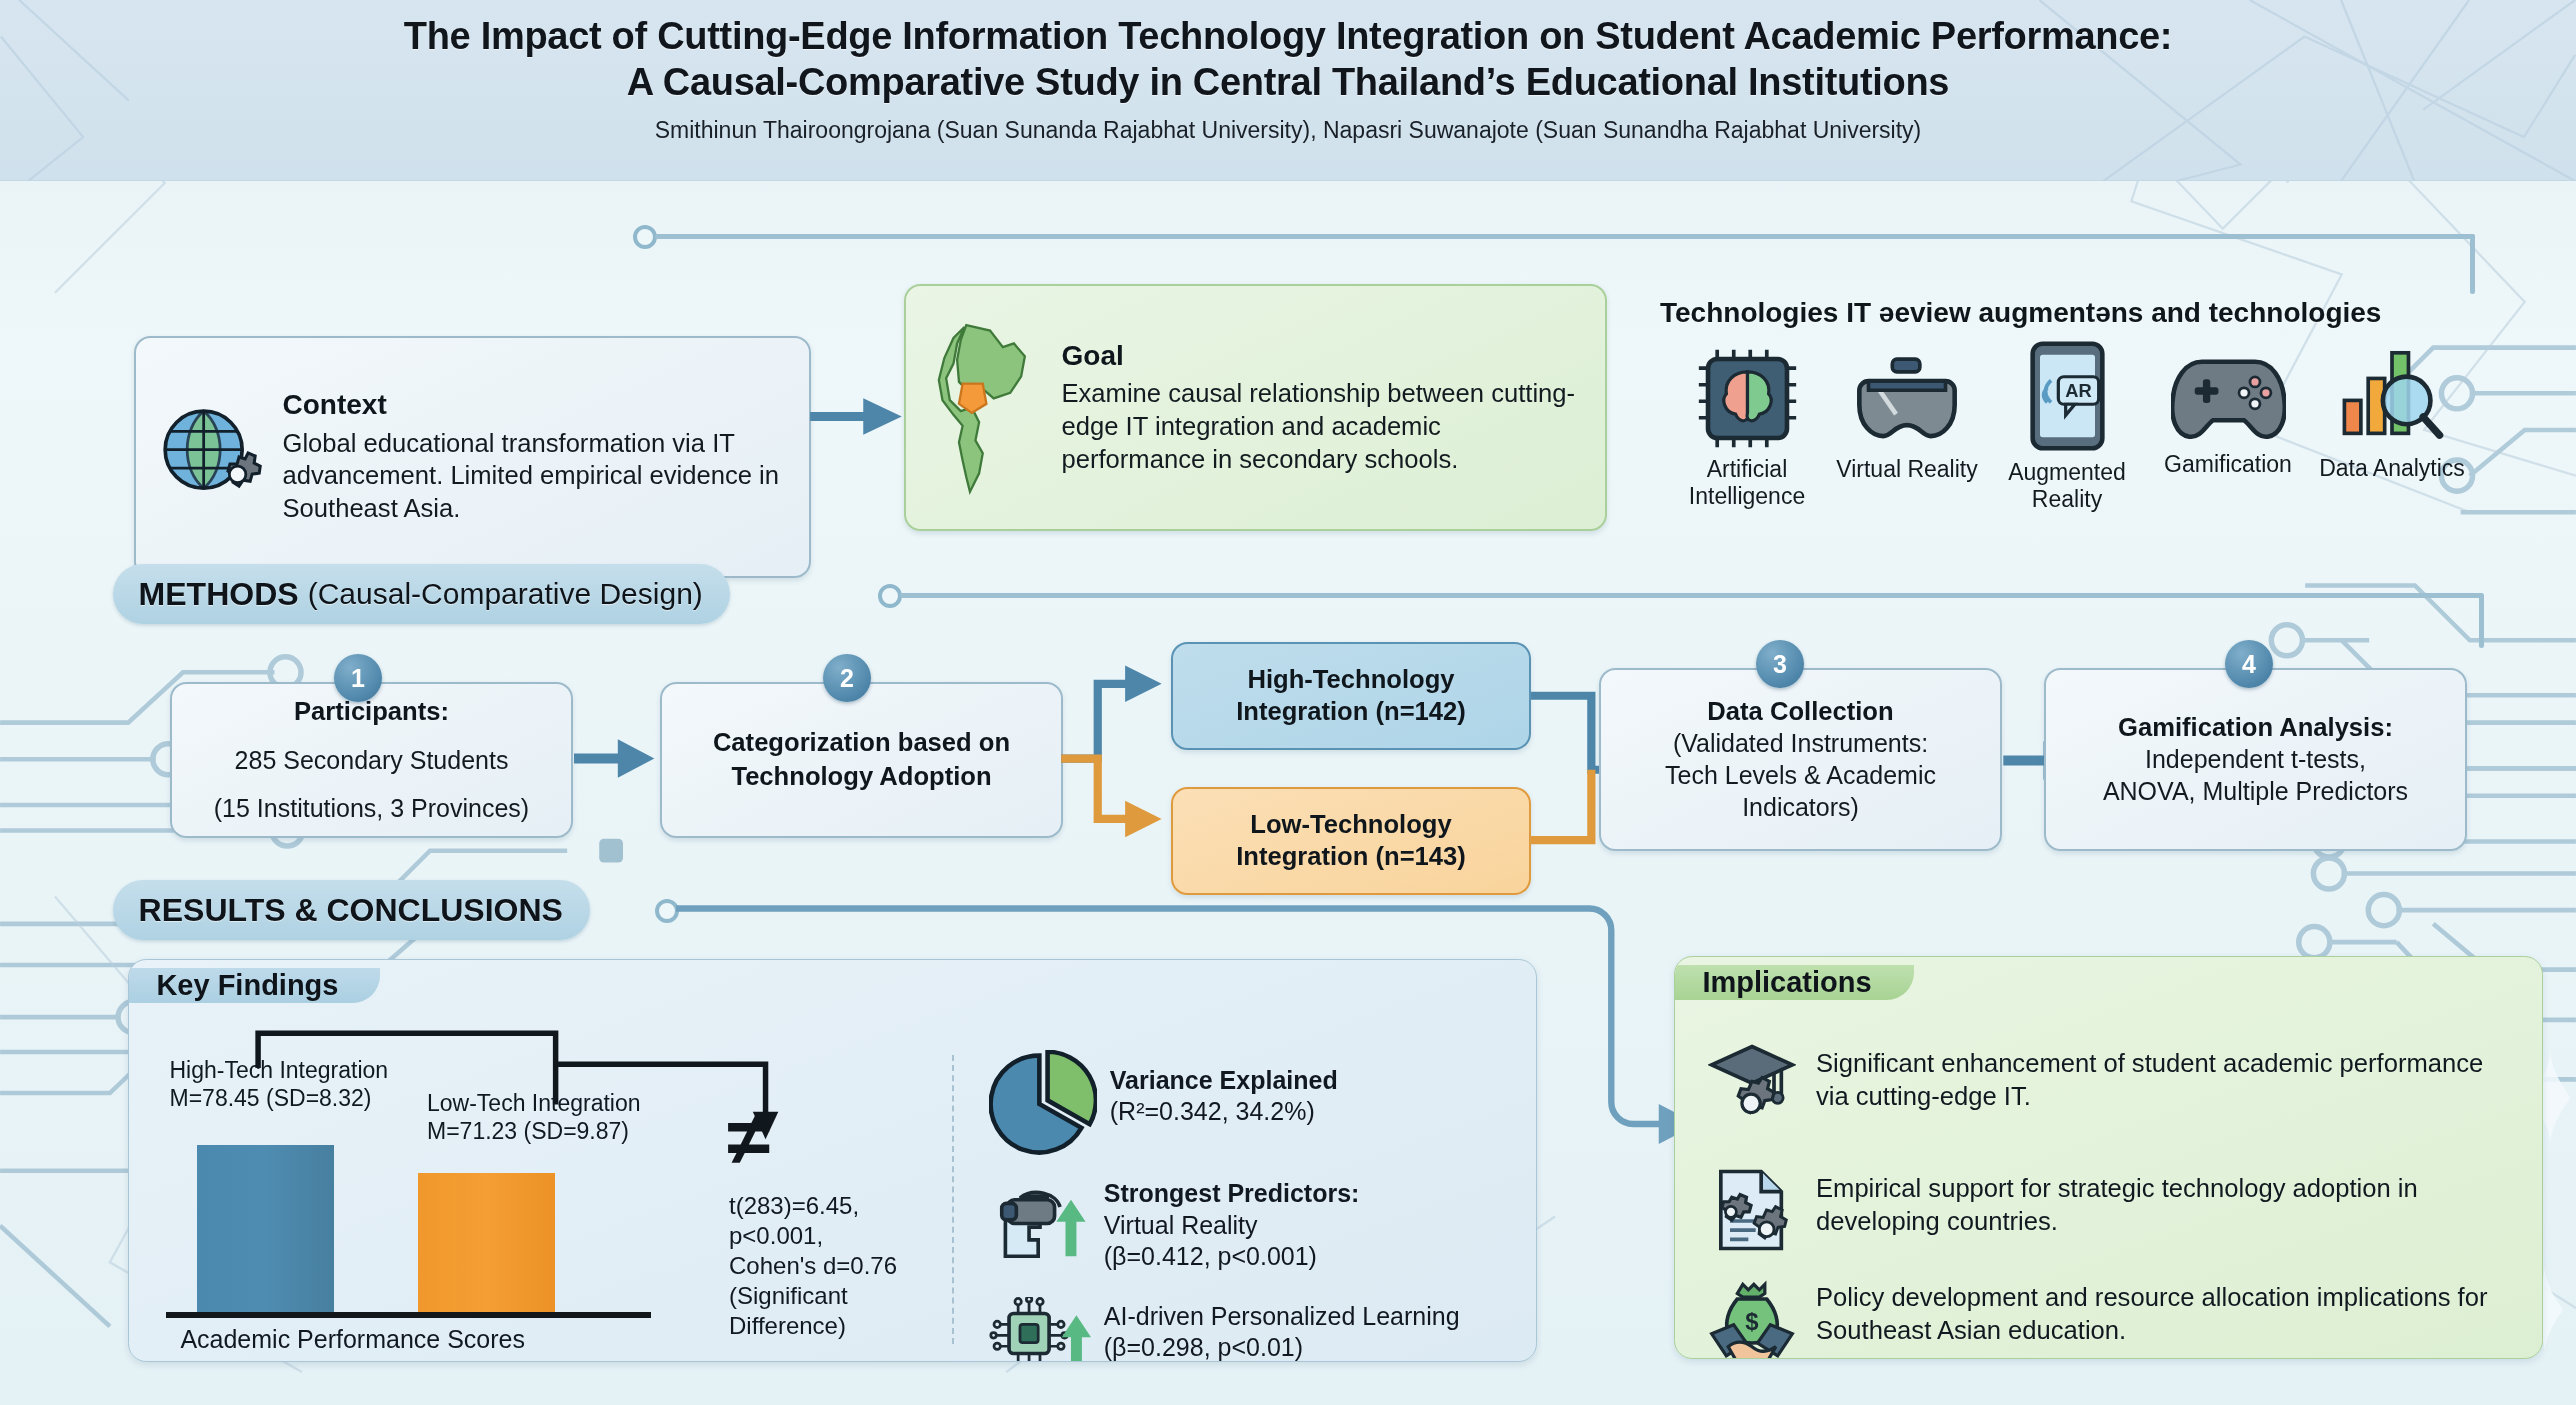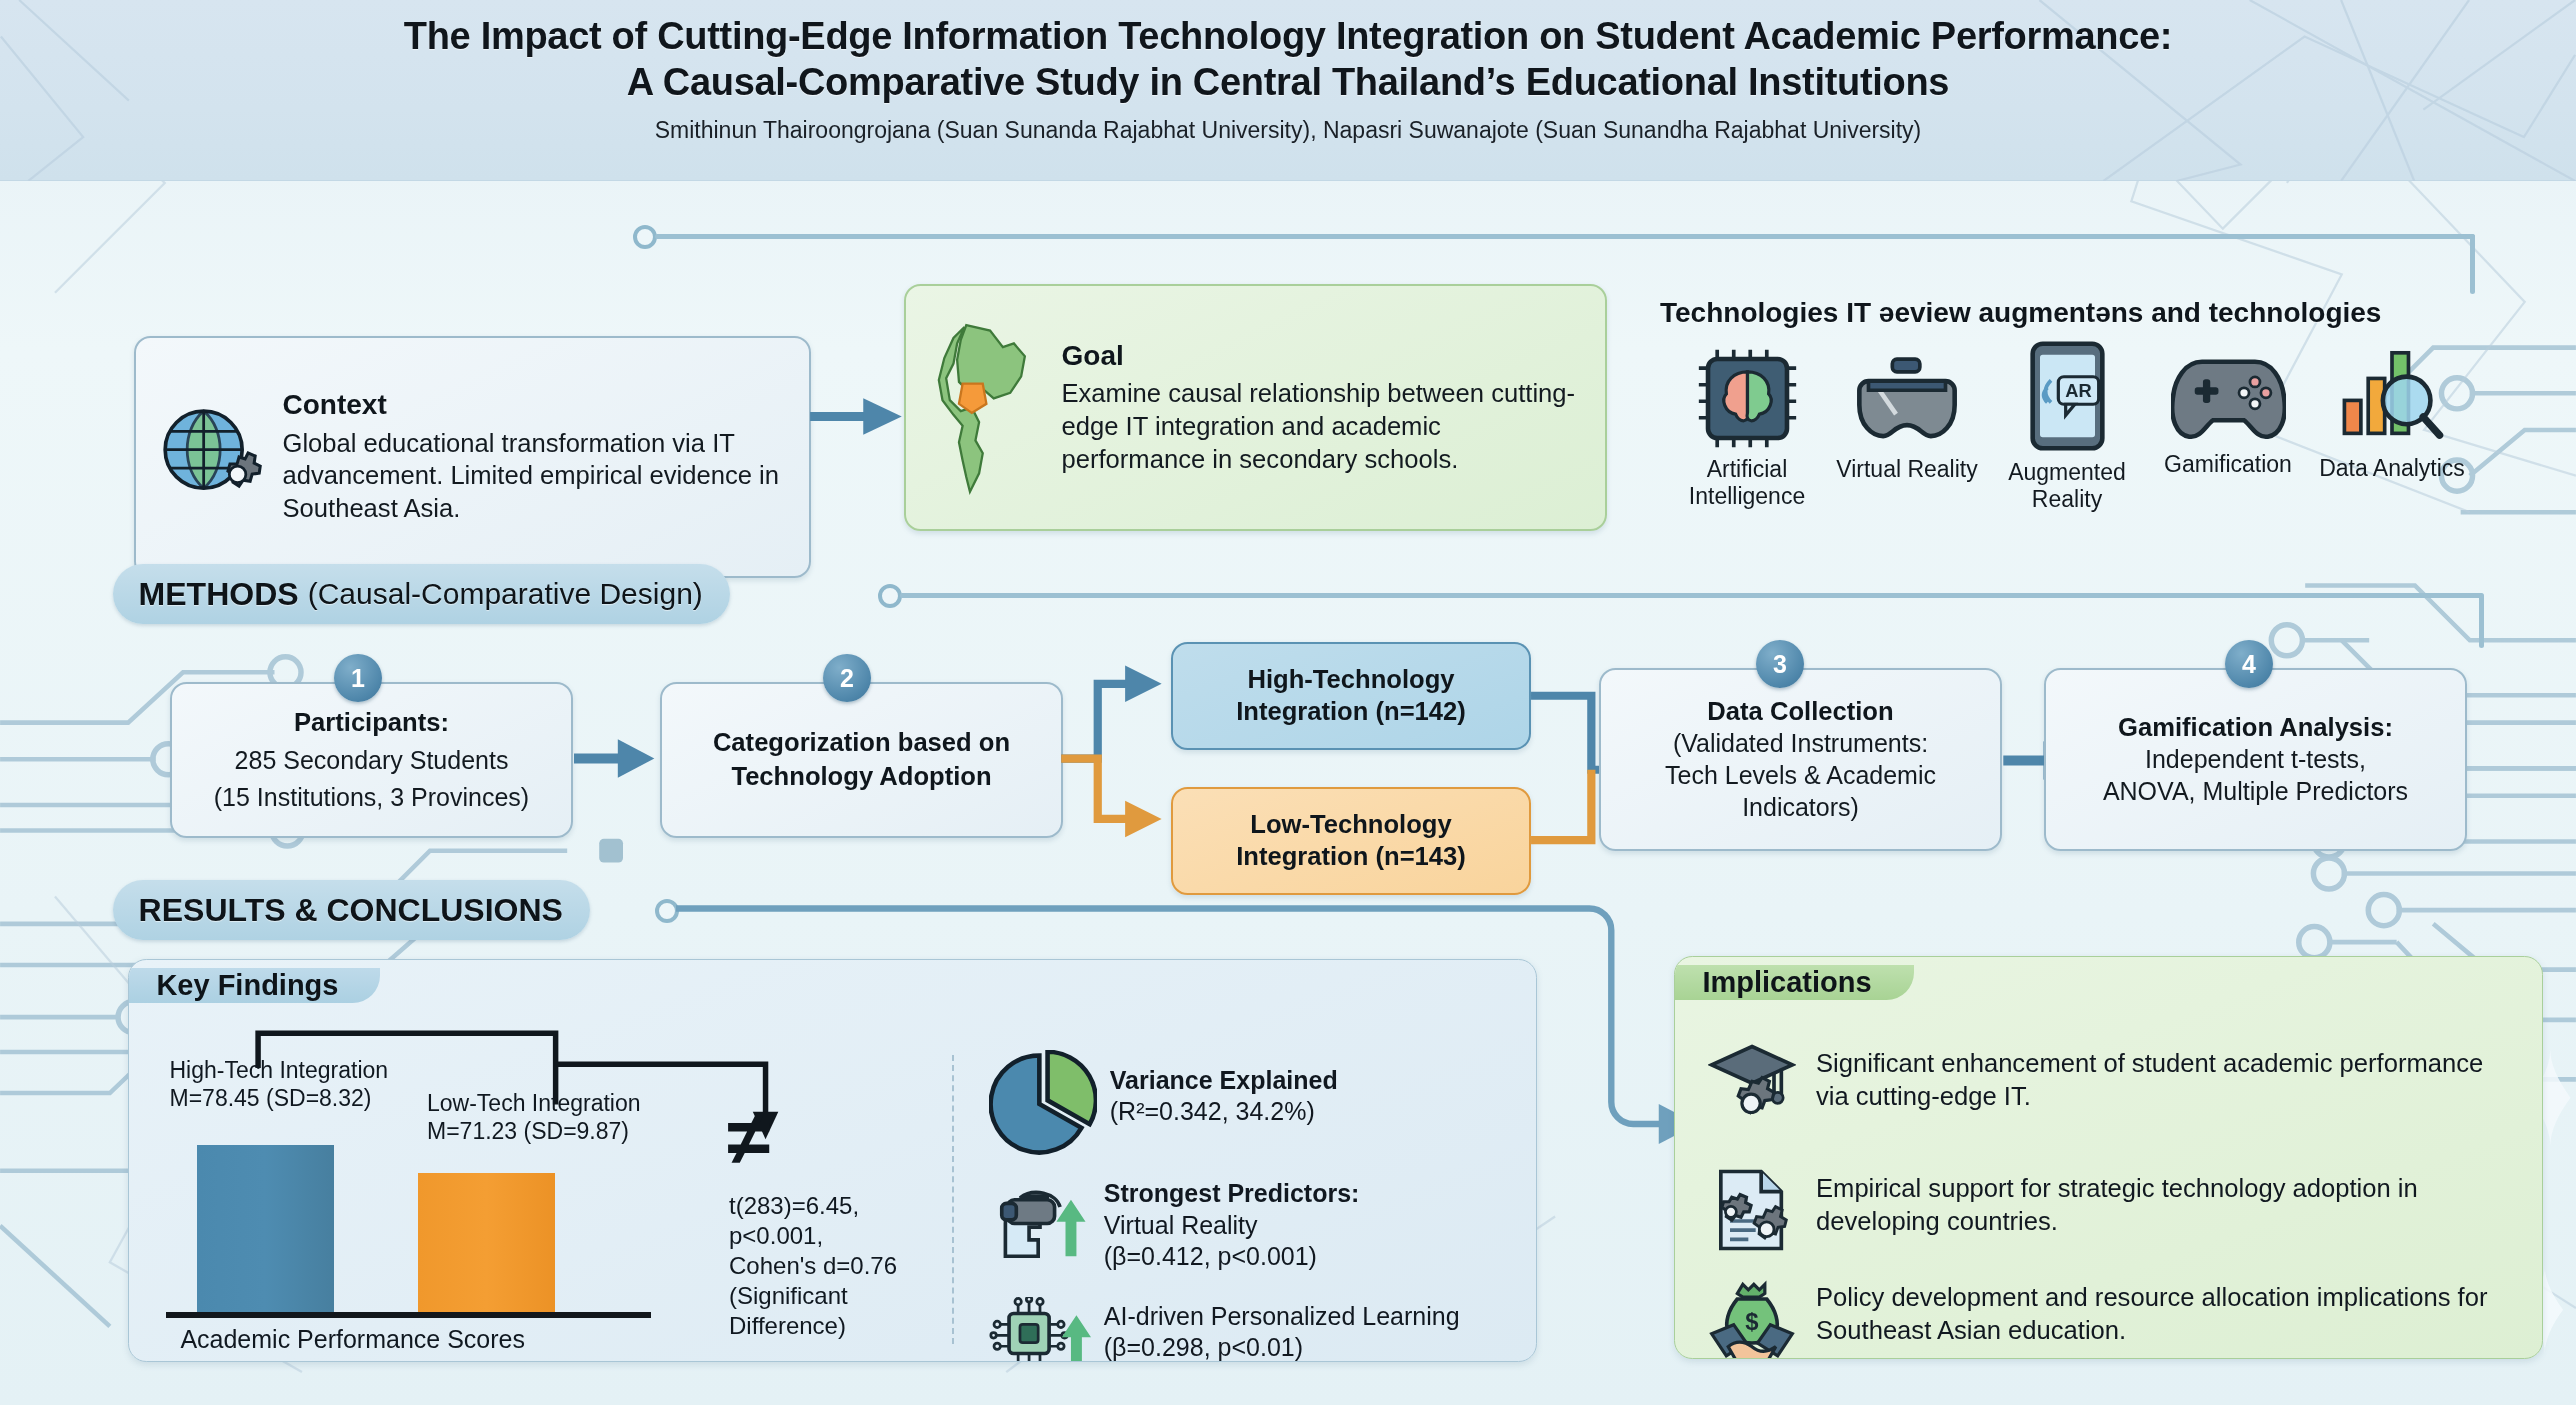--- a/index.html
+++ b/index.html
@@ -350,21 +350,21 @@
   <div class="pill" style="left:113px; top:564px;">
     <span>METHODS</span>
     <span class="sub">(Causal-Comparative Design)</span>
   </div>
   <div class="pill-node" style="left:878px; top:584px;"></div>
   <div class="pill-rail" style="left:900px; top:593px; width:1583px;"></div>
   <div class="pill-rail" style="left:2479px; top:593px; width:4.6px; height:55px;"></div>
 
   <div class="step" style="left:334px; top:654px;">1</div>
   <div class="card plain" style="left:170px; top:682px; width:403px; height:156px;">
-    <div class="card-inner" style="flex-direction:column; justify-content:center; gap:6px; padding:0 23px;">
+    <div class="card-inner" style="flex-direction:column; justify-content:center; gap:17px; padding:0 23px;">
       <div class="boxtitle">Participants:</div>
       <div class="boxbody">285 Secondary Students</div>
       <div class="boxbody">(15 Institutions, 3 Provinces)</div>
     </div>
   </div>
 
   <svg class="vdiv" style="left:574px; top:732px;" width="84" height="53" viewBox="0 0 92 58">
     <path d="M0 29 H52" stroke="#4E86AA" stroke-width="11"></path>
     <path d="M48 8 L88 29 L48 50 Z" fill="#4E86AA"></path>
   </svg>

